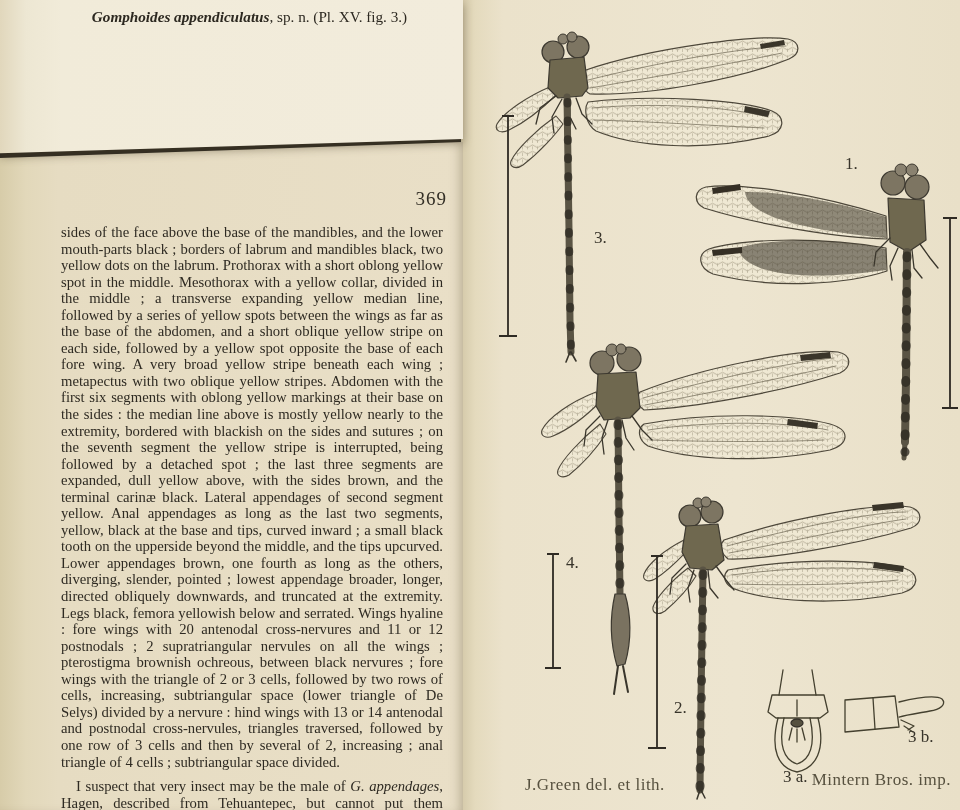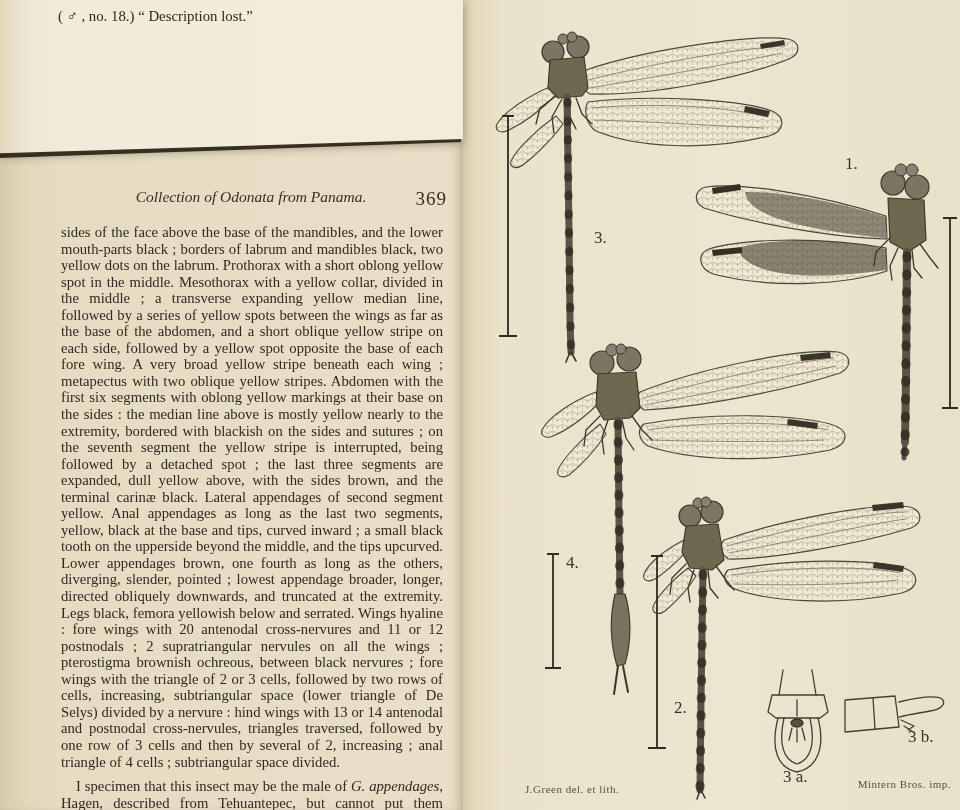--- a/index.html
+++ b/index.html
@@ -12,21 +12,21 @@
   .plate-page{
     position:absolute;left:461px;top:0;width:499px;height:810px;
     background:linear-gradient(90deg,#d4c9a9 0,#e4dabd 14px,#ebe2cb 42px,#ede5d0 55%,#e9e0c8 100%);
   }
   .plate-header{
     position:absolute;top:13px;right:5px;
     font-style:italic;font-size:15.5px;color:#3c382e;letter-spacing:.4px;
     white-space:nowrap;
   }
   .plate-credit{
-    position:absolute;font-size:11px;color:#57513f;letter-spacing:.5px;white-space:nowrap;
+    position:absolute;font-size:17px;color:#57513f;letter-spacing:.5px;white-space:nowrap;
   }
   .credit-artist{left:64px;bottom:15px;}
   .credit-printer{right:9px;bottom:20px;}
   .plate-art{position:absolute;left:0;top:0;}
   .fig-label{font-size:17px;fill:#38342a;font-family:"Liberation Serif",serif;}
   
   .page-left{
     position:absolute;left:0;top:142px;width:463px;height:668px;
     background:linear-gradient(90deg,#d7cca9 0,#e2d8ba 26px,#e6dcc2 58px,#e9dfc7 100%);
     clip-path:polygon(0 16px,100% 0,100% 100%,0 100%);
@@ -245,29 +245,28 @@
     <text class="fig-label" x="783" y="782">3 a.</text>
     <text class="fig-label" x="908" y="742">3 b.</text>
   </svg>
 
   <div class="plate-credit credit-artist">J.Green del. et lith.</div>
   <div class="plate-credit credit-printer">Mintern Bros. imp.</div>
 </div>
 
 <div class="page-left">
   <div class="running-head">
-    <span>Collection of Odonata from Panama.</span>
     <span class="running-page-number">369</span>
   </div>
   <div class="body-col">
     <p>sides of the face above the base of the mandibles, and the lower mouth-parts black ; borders of labrum and mandibles black, two yellow dots on the labrum.  Prothorax with a short oblong yellow spot in the middle.  Mesothorax with a yellow collar, divided in the middle ; a transverse expanding yellow median line, followed by a series of yellow spots between the wings as far as the base of the abdomen, and a short oblique yellow stripe on each side, followed by a yellow spot opposite the base of each fore wing.  A very broad yellow stripe beneath each wing ;  metapectus with two oblique yellow stripes.  Abdomen with the first six segments with oblong yellow markings at their base on the sides : the median line above is mostly yellow nearly to the extremity, bordered with blackish on the sides and sutures ; on the seventh segment the yellow stripe is interrupted, being followed by a detached spot ; the last three segments are expanded, dull yellow above, with the sides brown, and the terminal carinæ black.  Lateral appendages of second segment yellow.  Anal appendages as long as the last two segments, yellow, black at the base and tips, curved inward ; a small black tooth on the upperside beyond the middle, and the tips upcurved.  Lower appendages brown, one fourth as long as the others, diverging, slender, pointed ; lowest appendage broader, longer, directed obliquely downwards, and truncated at the extremity.  Legs black, femora yellowish below and serrated.  Wings hyaline : fore wings with 20 antenodal cross-nervures and 11 or 12 postnodals ; 2 supratriangular nervules on all the wings ; pterostigma brownish ochreous, between black nervures ; fore wings with the triangle of 2 or 3 cells, followed by two rows of cells, increasing, subtriangular space (lower triangle of De Selys) divided by a nervure : hind wings with 13 or 14 antenodal and postnodal cross-nervules, triangles traversed, followed by one row of 3 cells and then by several of 2, increasing ; anal triangle of 4 cells ; subtriangular space divided.</p>
-    <p class="indent"><span>I specimen that this insect may be the male of </span><span class="ital">G. appendages</span><span>, Hagen, described from Tehuantepec, but cannot put them together without authority.</span></p>
+    <p class="indent"><span>I suspect that very insect may be the male of </span><span class="ital">G. appendages</span><span>, Hagen, described from Tehuantepec, but cannot put them together without authority.</span></p>
     <p class="indent">One specimen only.</p>
   </div>
 </div>
 
 <div class="page-top-wrap">
   <div class="page-top">
     <div class="page-top-inner">
-      <p class="indent">( ♂ , no. 18.)  “ Description lost.”</p>
+      <p class="species-heading"><span class="ital">Gomphoides appendiculatus</span><span>, sp. n.   (Pl. XV. fig. 3.)</span></p>
     </div>
   </div>
 </div>
 
 </body></html>

